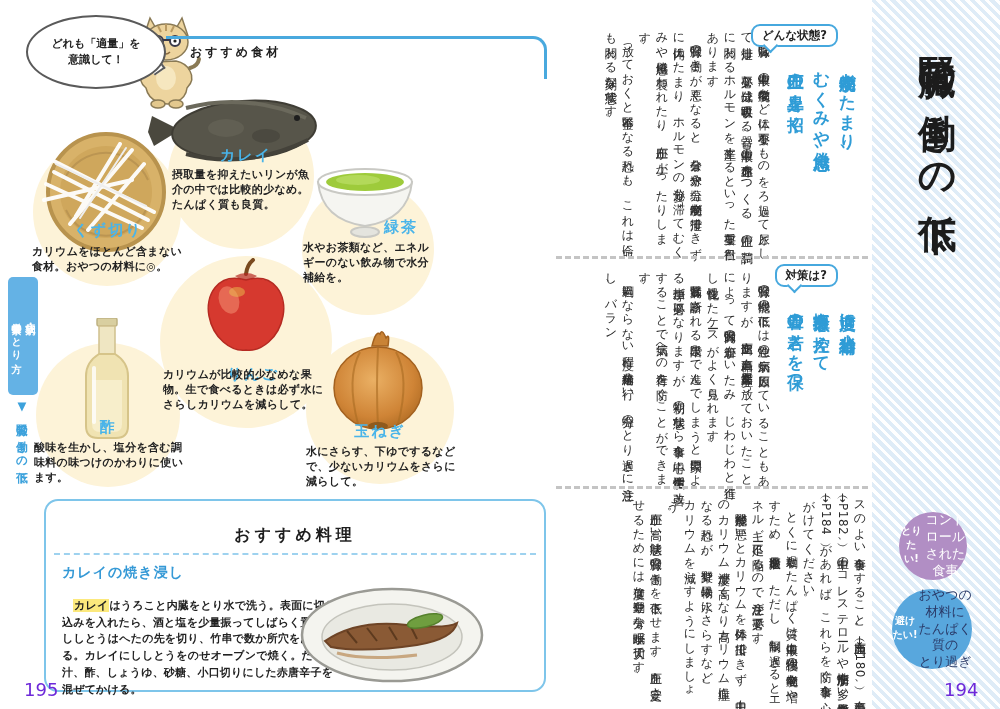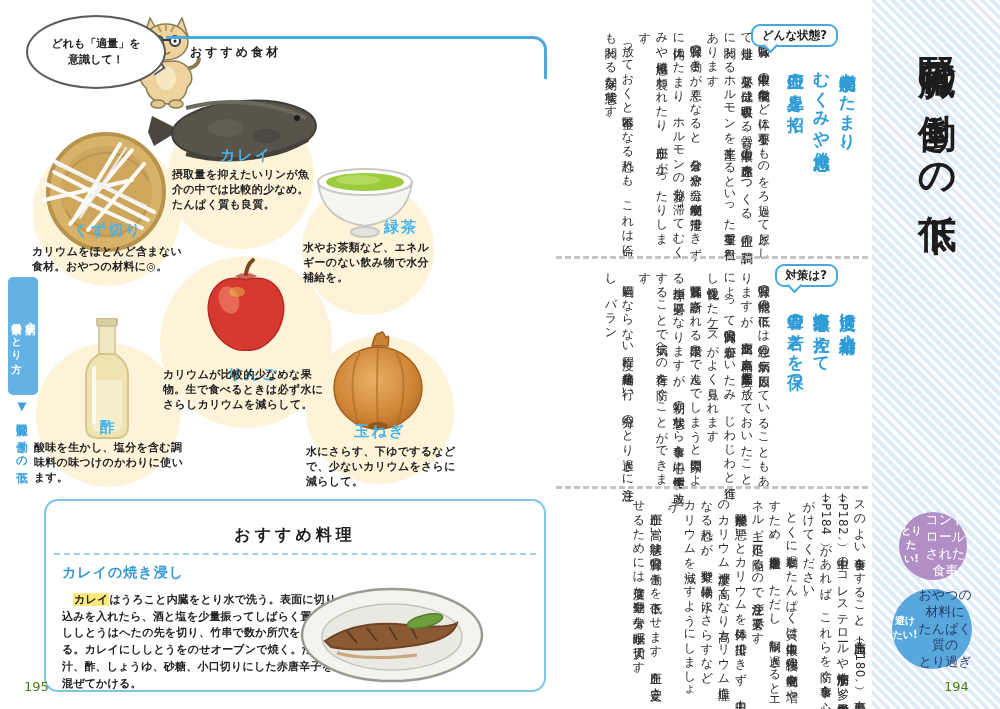--- a/index.html
+++ b/index.html
@@ -12,21 +12,21 @@
   .book-title{position:absolute;top:26px;left:890px;height:470px;writing-mode:vertical-rl;
     font-size:38px;font-weight:800;color:#1c1c1c;letter-spacing:5px;line-height:1.1;}
 
   .badge{position:absolute;border-radius:50%;display:flex;
     align-items:center;justify-content:center;text-align:center;}
   .badge-toritai{left:899px;top:512px;width:68px;height:68px;background:#b18ec4;}
   .badge-saketai{left:892px;top:589px;width:80px;height:80px;background:#58a7dd;}
   .badge-label{color:#ffffff;font-size:10px;font-weight:800;margin-bottom:2px;}
   .badge-text{color:#2a3a68;font-size:13px;font-weight:400;line-height:1.3;white-space:pre-line;}
 
-  .page-num{position:absolute;font-size:13px;color:#4d7c0f;}
+  .page-num{position:absolute;font-size:18px;color:#6d28d9;}
   .pn-left{left:24px;top:679px;}
   .pn-right{left:944px;top:679px;}
 
   
   .vsec{position:absolute;left:556px;width:312px;writing-mode:vertical-rl;}
   .sec1{top:24px;height:232px;}
   .sec2{top:264px;height:222px;}
   .sec3{top:492px;height:212px;}
   .vp{margin:0;text-indent:1em;font-size:12px;line-height:17px;letter-spacing:.5px;
       font-weight:500;color:#2b2b2b;}
@@ -66,21 +66,21 @@
       letter-spacing:2px;}
   .ing-desc{position:absolute;font-size:11px;font-weight:700;line-height:1.38;color:#222;
       letter-spacing:.3px;}
   .photo{position:absolute;}
 
   .recipe{position:absolute;left:44px;top:499px;width:502px;height:193px;background:#fff;
       border:2px solid #7ec5ea;border-radius:14px;box-sizing:border-box;}
   .recipe-title{text-align:center;font-size:16px;font-weight:800;color:#1d1d1d;
       padding-top:24px;letter-spacing:4px;}
   .recipe-divider{margin:7px 8px 0;border-top:2px dashed #9ed2ef;}
-  .dish-name{margin:9px 0 10px 16px;color:#3599d6;font-size:14px;font-weight:800;letter-spacing:1px;}
+  .dish-name{margin:9px 0 16px 16px;color:#3599d6;font-size:14px;font-weight:800;letter-spacing:1px;}
   .recipe-body{margin:5px 16px 0;width:278px;font-size:11px;line-height:1.52;font-weight:600;
       color:#222;text-indent:1em;letter-spacing:.2px;}
   .hl{background:#fce97d;padding:0 1px;}
 </style>
 </head>
 <body>
 
 <div id="page">
 
   <div class="side-tab">

